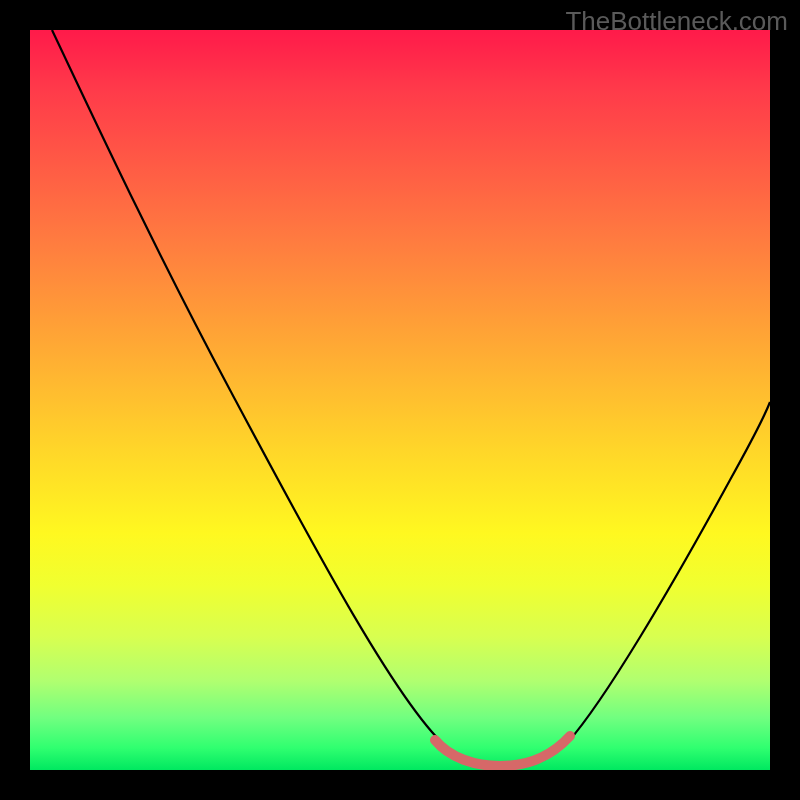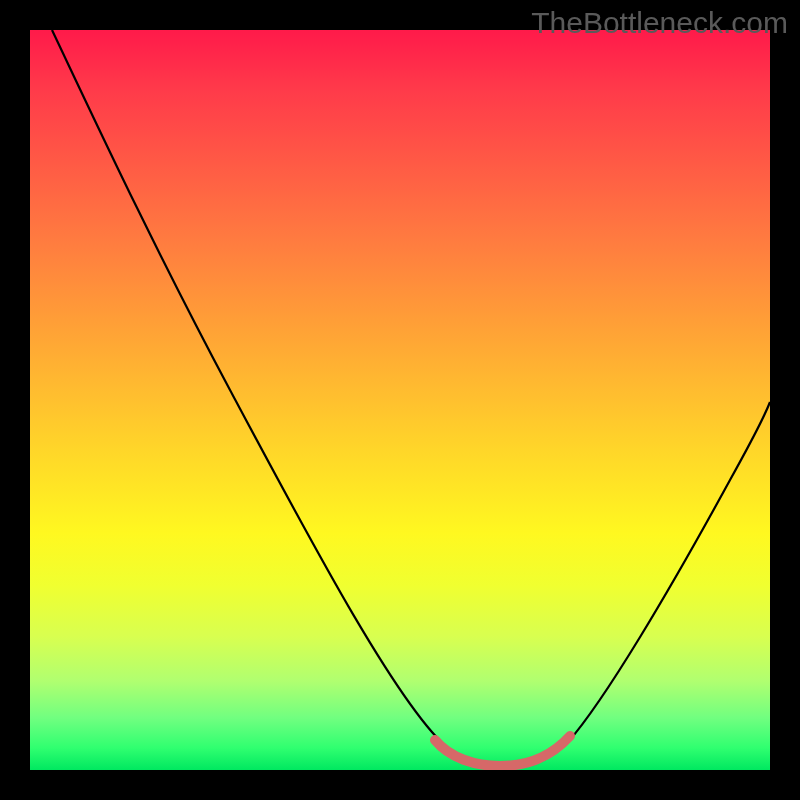--- a/index.html
+++ b/index.html
@@ -8,21 +8,21 @@
     height: 800px;
     background: #000;
     position: relative;
     font-family: Arial, sans-serif;
   }
   .watermark {
     position: absolute;
     top: 6px;
     right: 12px;
     color: #5a5a5a;
-    font-size: 30px;
+    font-size: 26px;
     font-weight: 500;
     z-index: 10;
   }
   .chart-frame {
     position: absolute;
     top: 30px;
     left: 30px;
     width: 740px;
     height: 740px;
     background: linear-gradient(to bottom,

